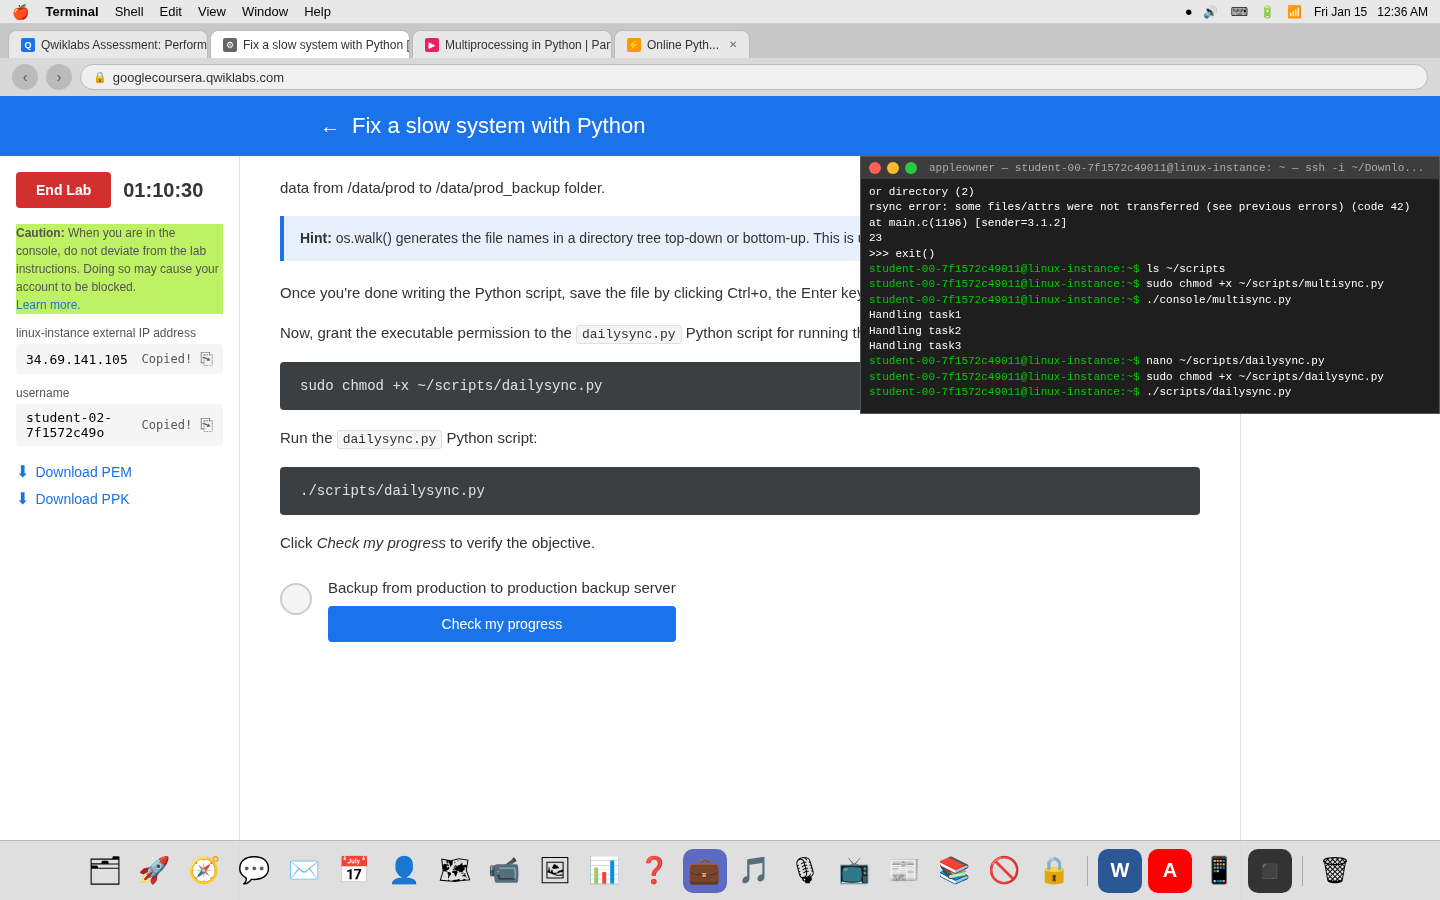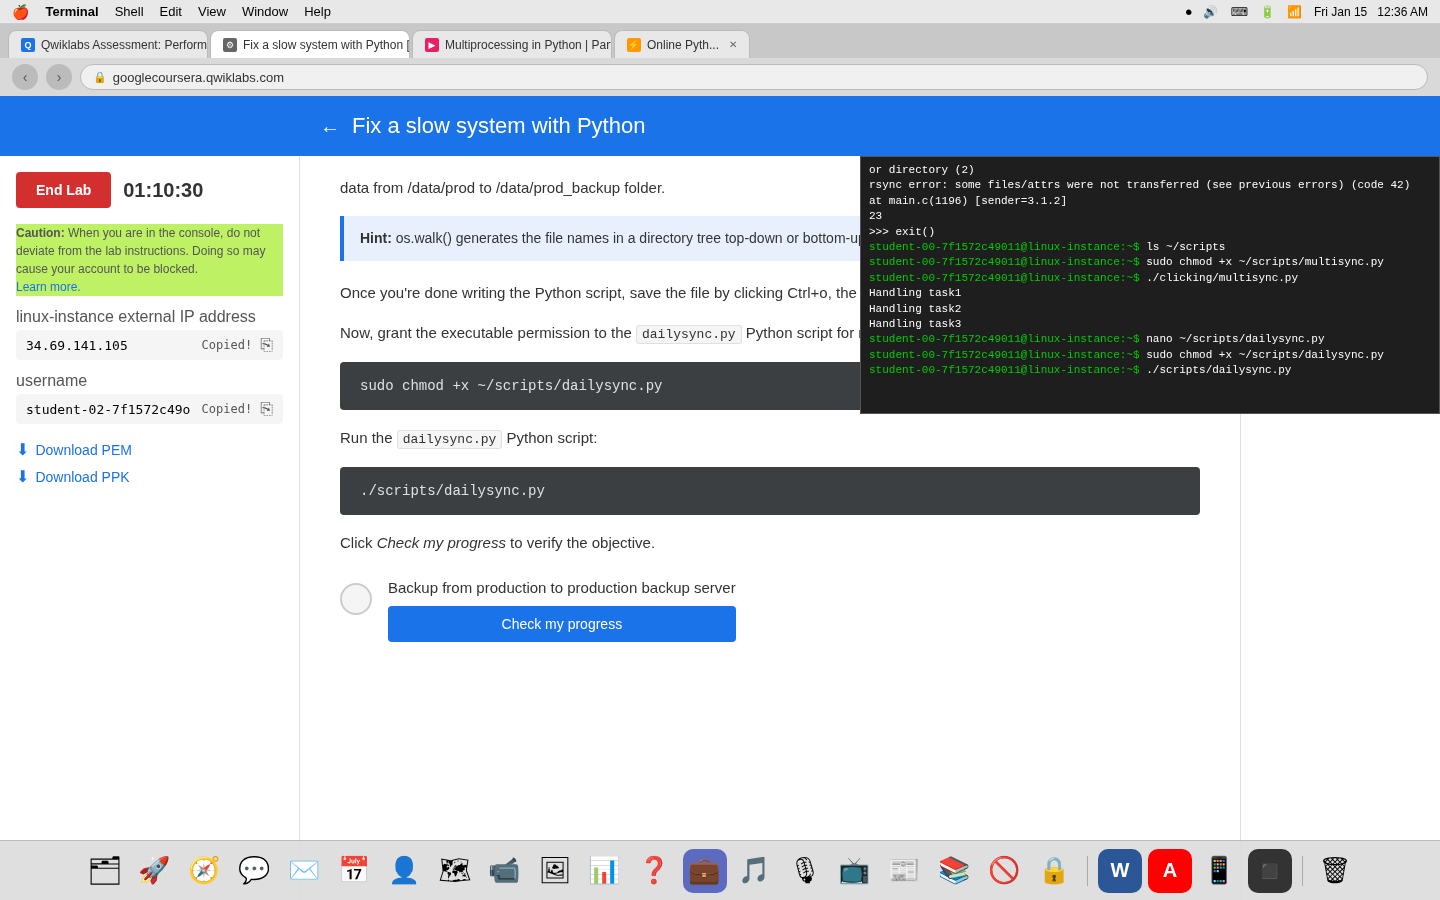--- a/index.html
+++ b/index.html
@@ -80,21 +80,21 @@
       font-size: 13px;
       color: #333;
       gap: 6px;
       border: 1px solid #bbb;
     }
     .lock-icon { color: #666; font-size: 11px; }
     .back-arrow { font-size: 20px; cursor: pointer; }
 
     
     .left-sidebar {
-      width: 300px;
+      width: 240px;
       background: #fff;
       border-right: 1px solid #e0e0e0;
       padding: 16px;
       overflow-y: auto;
       flex-shrink: 0;
     }
     .end-lab-btn {
       background: #d32f2f;
       color: white;
       border: none;
@@ -123,21 +123,21 @@
       margin-bottom: 12px;
       line-height: 1.5;
     }
     .learn-more-link {
       color: #1a73e8;
       text-decoration: none;
       cursor: pointer;
     }
     .info-section { margin-bottom: 12px; }
     .info-label {
-      font-size: 16px;
+      font-size: 12px;
       color: #555;
       margin-bottom: 4px;
     }
     .info-value-row {
       display: flex;
       align-items: center;
       gap: 8px;
       background: #f5f5f5;
       border-radius: 4px;
       padding: 6px 10px;
@@ -534,29 +534,35 @@
     </div>
 
     <div class="right-sidebar">
       <div class="nav-item">Basics rsync command</div>
       <div class="nav-item active">Multiprocessing</div>
       <div class="nav-item">Congratulations!</div>
       <div class="nav-item">End your lab</div>
     </div>
 
     <div class="terminal-window">
+      <div class="terminal-titlebar">
+        <div class="terminal-btn close"></div>
+        <div class="terminal-btn minimize"></div>
+        <div class="terminal-btn maximize"></div>
+        <span class="terminal-title">appleowner — student-00-7f1572c49011@linux-instance: ~ — ssh -i ~/Downlo...</span>
+      </div>
       <div class="terminal-body">
         <div><span class="t-white">or directory (2)</span></div>
         <div><span class="t-white">rsync error: some files/attrs were not transferred (see previous errors) (code 42)</span></div>
         <div><span class="t-white">at main.c(1196) [sender=3.1.2]</span></div>
         <div><span class="t-white">23</span></div>
         <div><span class="t-white">&gt;&gt;&gt; exit()</span></div>
         <div><span class="t-green">student-00-7f1572c49011@linux-instance:~$ </span><span class="t-white">ls ~/scripts</span></div>
         <div><span class="t-green">student-00-7f1572c49011@linux-instance:~$ </span><span class="t-white">sudo chmod +x ~/scripts/multisync.py</span></div>
-        <div><span class="t-green">student-00-7f1572c49011@linux-instance:~$ </span><span class="t-white">./clicking/multisync.py</span></div>
+        <div><span class="t-green">student-00-7f1572c49011@linux-instance:~$ </span><span class="t-white">./console/multisync.py</span></div>
         <div><span class="t-white">Handling task1</span></div>
         <div><span class="t-white">Handling task2</span></div>
         <div><span class="t-white">Handling task3</span></div>
         <div><span class="t-green">student-00-7f1572c49011@linux-instance:~$ </span><span class="t-white">nano ~/scripts/dailysync.py</span></div>
         <div><span class="t-green">student-00-7f1572c49011@linux-instance:~$ </span><span class="t-white">sudo chmod +x ~/scripts/dailysync.py</span></div>
         <div><span class="t-green">student-00-7f1572c49011@linux-instance:~$ </span><span class="t-white">./scripts/dailysync.py</span></div>
 
       </div>
     </div>
 

